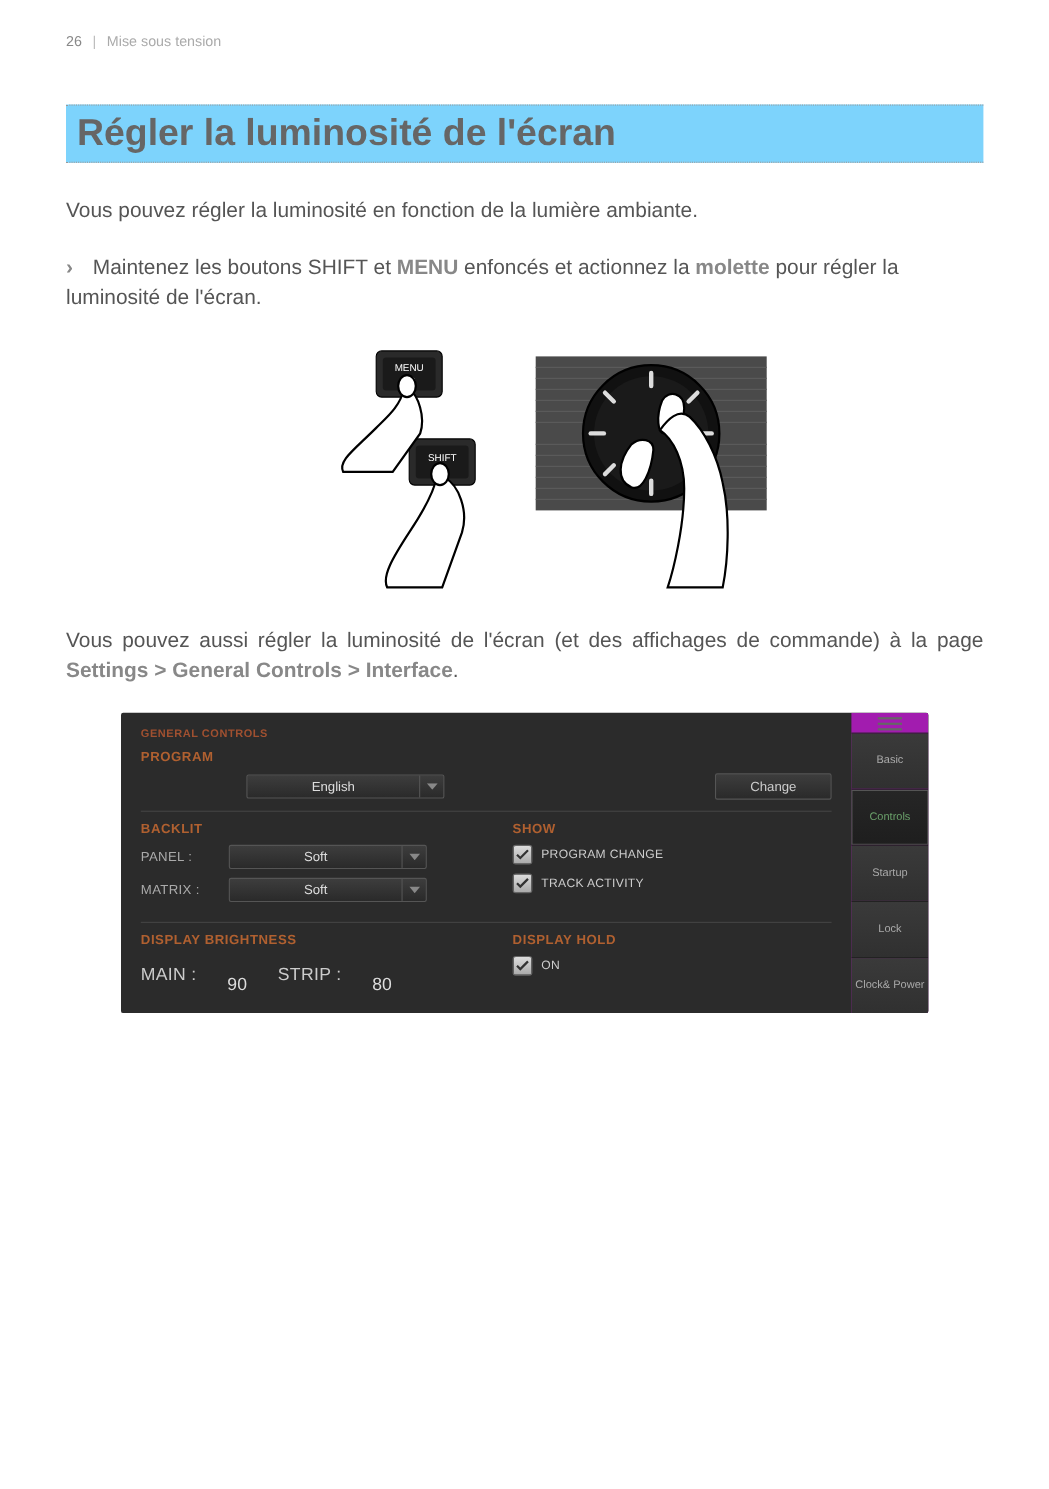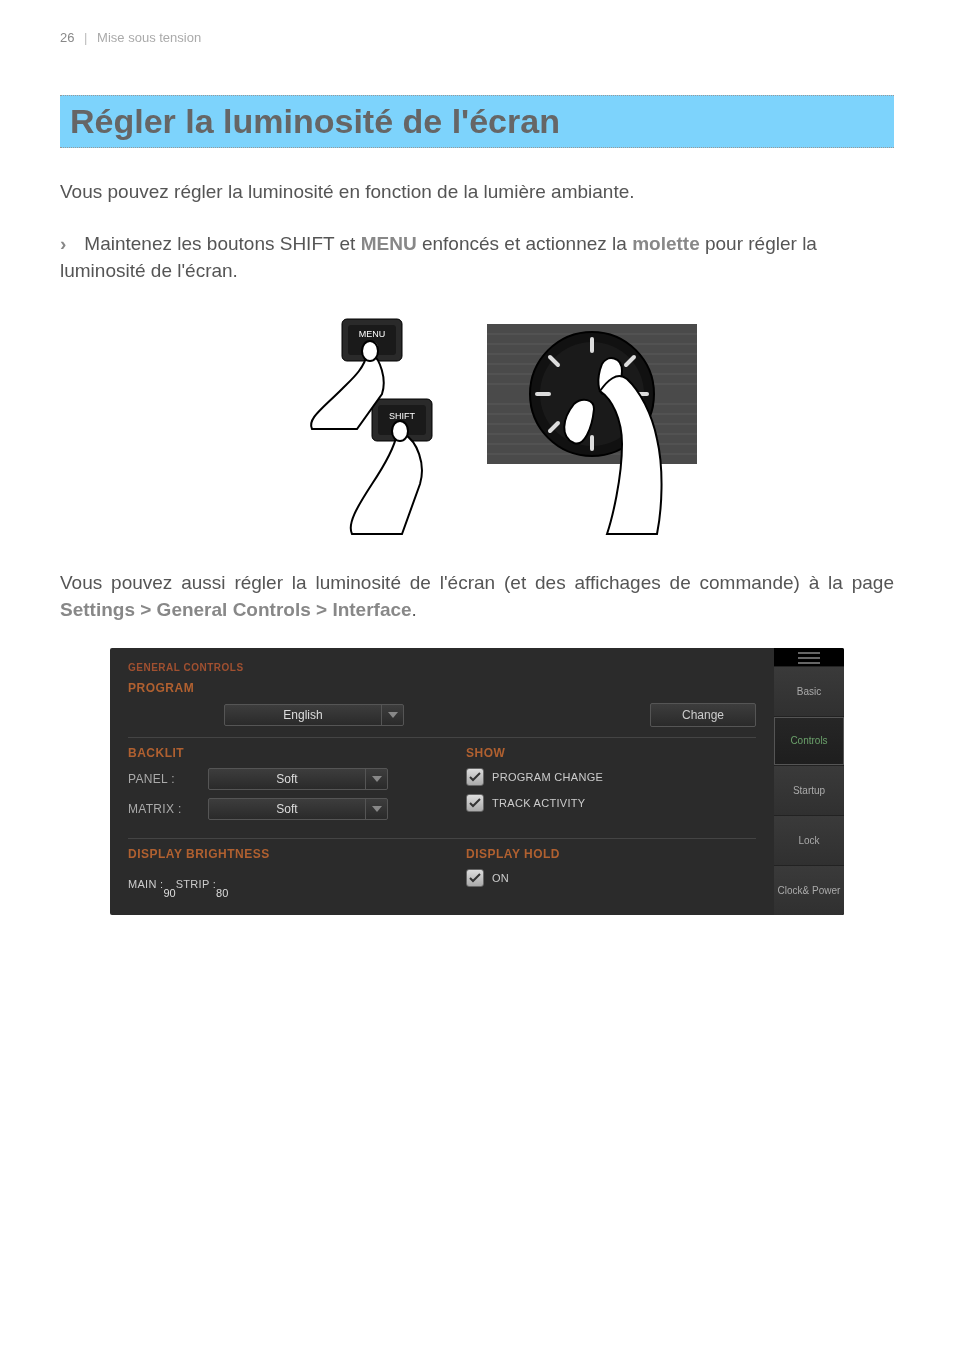--- a/index.html
+++ b/index.html
@@ -66,21 +66,21 @@
     background: #2b2b2b;
     color: #ccc;
     font-family: Arial, sans-serif;
     display: flex;
     border-radius: 2px;
     overflow: hidden;
   }
   .panel-main { flex: 1; padding: 14px 18px 16px 18px; }
   .panel-tabs {
     width: 70px;
-    background: #000000;
+    background: #a21caf;
     display: flex;
     flex-direction: column;
     position: relative;
   }
   .panel-tabs::before {
     content: "";
     position: absolute;
     top: 6px; left: 0; right: 0;
     height: 14px;
     display: flex;
@@ -197,21 +197,22 @@
     border-radius: 3px;
     display: flex;
     align-items: center;
     justify-content: center;
   }
   .checkbox svg { width: 12px; height: 10px; }
   .cb-label { font-size: 11px; color: #ccc; letter-spacing: 0.3px; }
   .value-row {
     display: flex;
     align-items: center;
-    font-size: 11px;
+    gap: 28px;
+    font-size: 16px;
     color: #ccc;
   }
   .value-row .vlabel { letter-spacing: 0.3px; }
   .value-row .vnum { color: #ddd; margin-top: 18px; }
   .lang-row {
     display: flex;
     align-items: center;
     gap: 10px;
   }
   .lang-row .dropdown { margin-left: 96px; }

